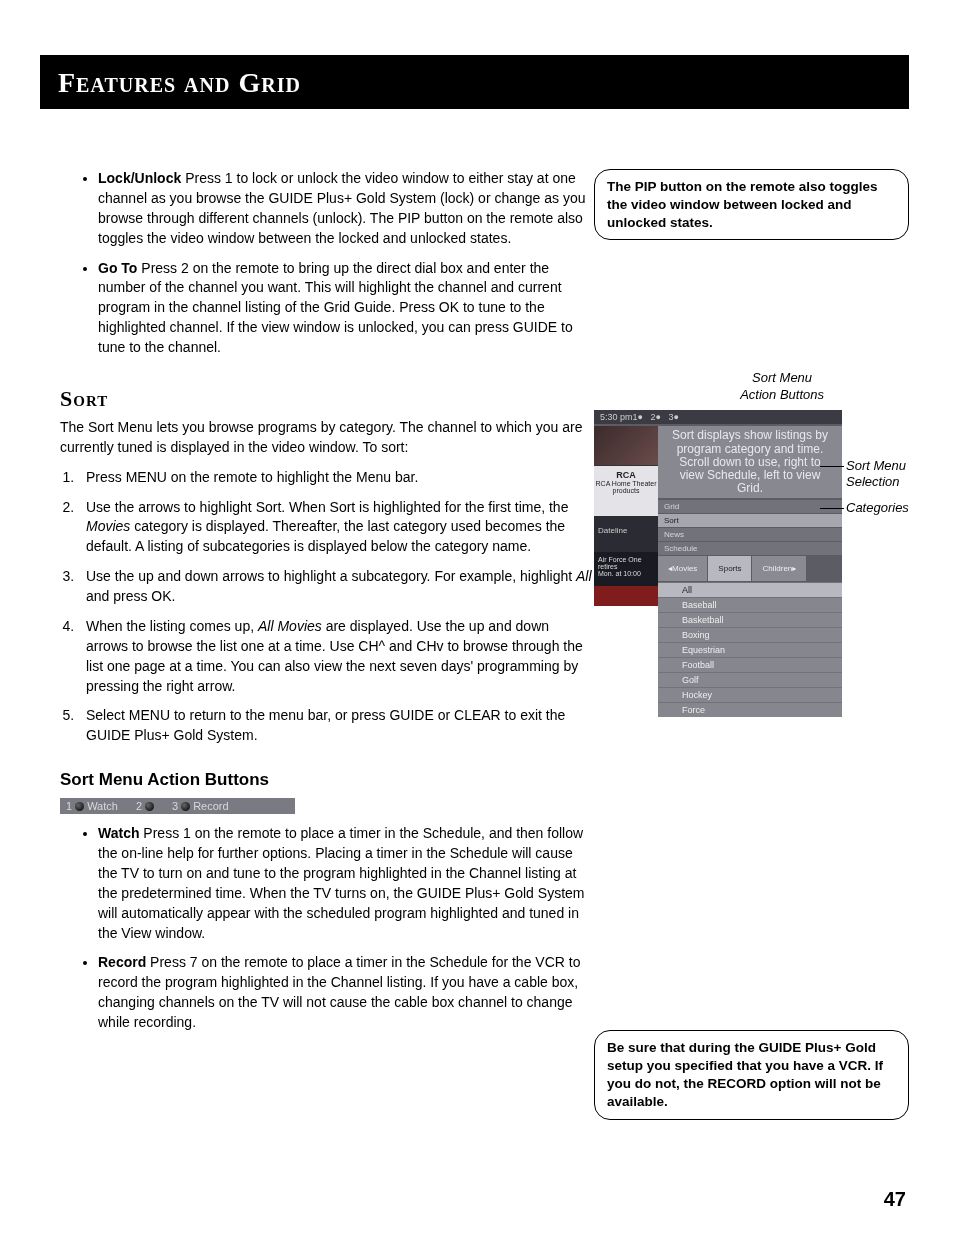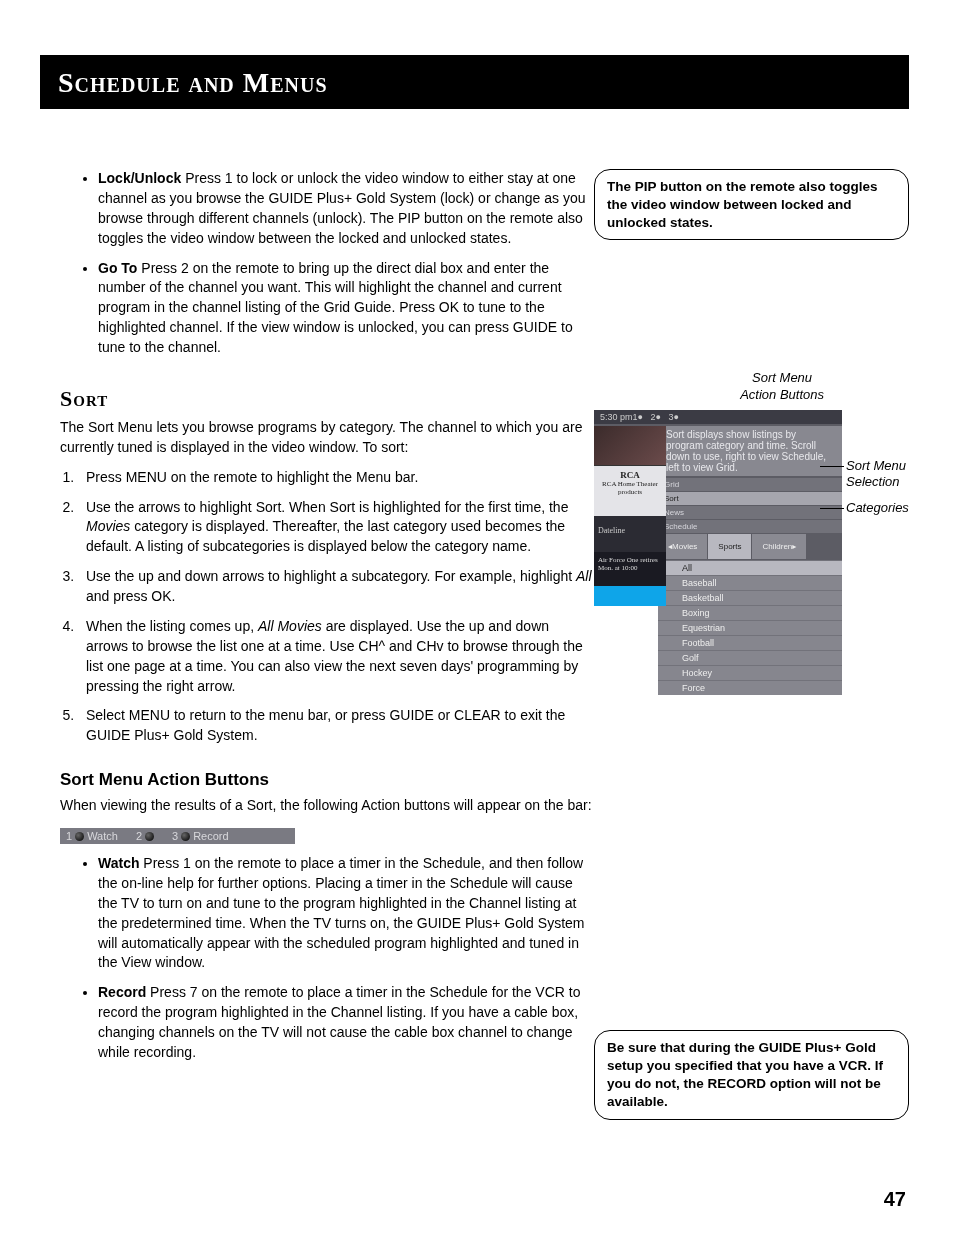--- a/index.html
+++ b/index.html
@@ -83,22 +83,22 @@
     position: absolute; right: 85px; top: -40px;
     font-style: italic; font-size: 13px; text-align: center; line-height: 1.25;
   }
   .sort-img {
     width: 248px; height: 196px;
     position: absolute; left: 0; top: 0;
     background: #5c5c64; font-family: Arial, sans-serif;
     display: flex; flex-direction: column;
   }
   .sort-img .hdr { background:#3b3b44; color:#ccc; font-size:9px; padding:2px 6px; display:flex; justify-content: flex-start; }
-  .sort-img .hint { background:#888890; color:#e8e8ec; font-size:10px; padding:3px 8px; margin:2px 0 0 64px; line-height:1.1; }
-  .sort-img .left-col { position:absolute; left:0; top:16px; width:72px; height:180px; background:#0ea5e9; display:flex; flex-direction:column;font-family:Liberation Serif, serif; }
+  .sort-img .hint { background:#888890; color:#e8e8ec; font-size:12px; padding:3px 8px; margin:2px 0 0 64px; line-height:1.1;text-align:center; }
+  .sort-img .left-col { position:absolute; left:0; top:16px; width:64px; height:180px; background:#7f1d1d; display:flex; flex-direction:column; }
   .sort-img .left-col .thumb { height:40px; border-bottom:1px solid #333; background:linear-gradient(135deg,#3b2b2b,#6b4b4b); }
   .sort-img .left-col .rca { height:50px; background:#e4e4e8; color:#222; font-size:7px; text-align:center; padding-top:4px; }
   .sort-img .left-col .dl { height:36px; background:#2b2b33; color:#ccc; font-size:8px; padding:10px 4px 15px 4px; }
   .sort-img .left-col .af { height:34px; background:#1a1a22; color:#ddd; font-size:7px; padding:4px; }
   .sort-img .tabs { margin-left:64px; display:flex; gap:1px; margin-top:2px;flex-direction:column; }
   .sort-img .tabs span { background:#72727a; color:#d6d6dc; font-size:8px; padding:2px 6px; }
   .sort-img .tabs .active { background:#a6a6ae; color:#222; }
   .sort-img .subtabs { margin-left:64px; display:flex; gap:1px; margin-top:1px; }
   .sort-img .subtabs span { background:#8a8a92; color:#eee; font-size:8px; padding:8px 10px; }
   .sort-img .subtabs .active { background:#b8b8c0; color:#222; }
@@ -107,21 +107,21 @@
   .sort-img .cats .sel { background:#b8b8c0; color:#222; }
   .side-label { position:absolute; font-style:italic; font-size:13px; line-height:1.2; text-align:left; }
   .side-label::before {
     content:""; position:absolute; left:-26px; top:8px; width:24px; height:1px; background:#000;
   }
 </style>
 </head>
 <body>
 
 <div class="title-bar">
-  <h1>Schedule and Menus</h1>
+  <h1>Features and Grid</h1>
 </div>
 
 <div class="columns">
   <div class="main">
 
     <ul class="bullets">
       <li>
         <span class="term">Lock/Unlock</span><span>  Press 1 to lock or unlock the video window to either stay at one channel as you browse the GUIDE Plus+ Gold System (lock) or change as you browse through different channels (unlock). The PIP button on the remote also toggles the video window between the locked and unlocked states.</span>
       </li>
       <li>
@@ -133,21 +133,20 @@
     <p class="lead">The Sort Menu lets you browse programs by category. The channel to which you are currently tuned is displayed in the video window. To sort:</p>
     <ol class="steps">
       <li>Press MENU on the remote to highlight the Menu bar.</li>
       <li>Use the arrows to highlight Sort. When Sort is highlighted for the first time, the <em>Movies</em> category is displayed. Thereafter, the last category used becomes the default. A listing of subcategories is displayed below the category name.</li>
       <li>Use the up and down arrows to highlight a subcategory. For example, highlight <em>All</em> and press OK.</li>
       <li>When the listing comes up, <em>All Movies</em> are displayed.  Use the up and down arrows to browse the list one at a time. Use CH^ and CHv to browse through the list one page at a time. You can also view the next seven days' programming by pressing the right arrow.</li>
       <li>Select MENU to return to the menu bar, or press GUIDE or CLEAR to exit the GUIDE Plus+ Gold System.</li>
     </ol>
 
     <h3 class="sub">Sort Menu Action Buttons</h3>
-    <p class="lead">When viewing the results of a Sort, the following Action buttons will appear on the bar:</p>
 
     <div class="action-strip">
       <span class="item">
           <span>1</span>
           <span class="dot"></span> 
           <span>Watch</span>
         </span>
       <span class="item">
           <span>2</span>
           <span class="dot"></span>

